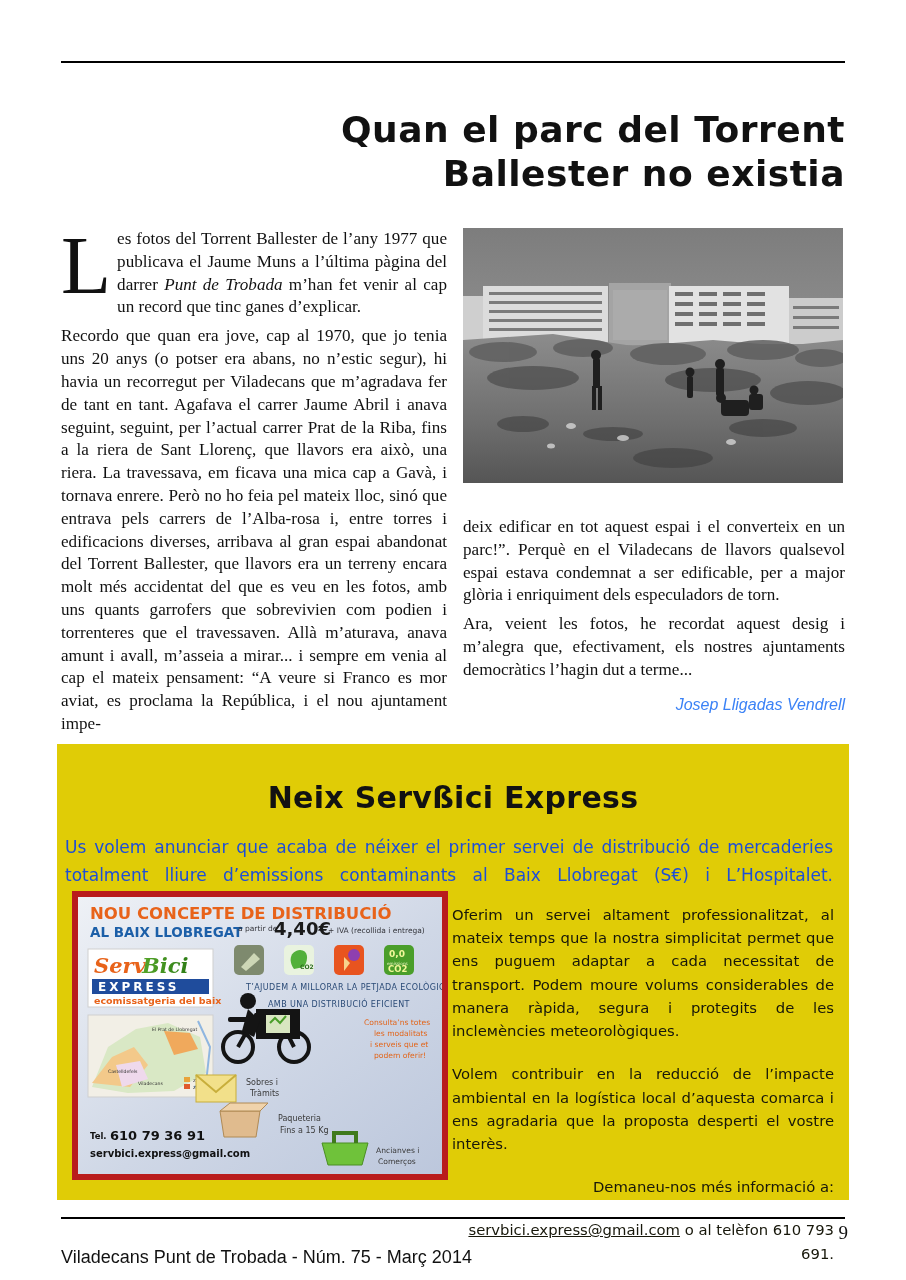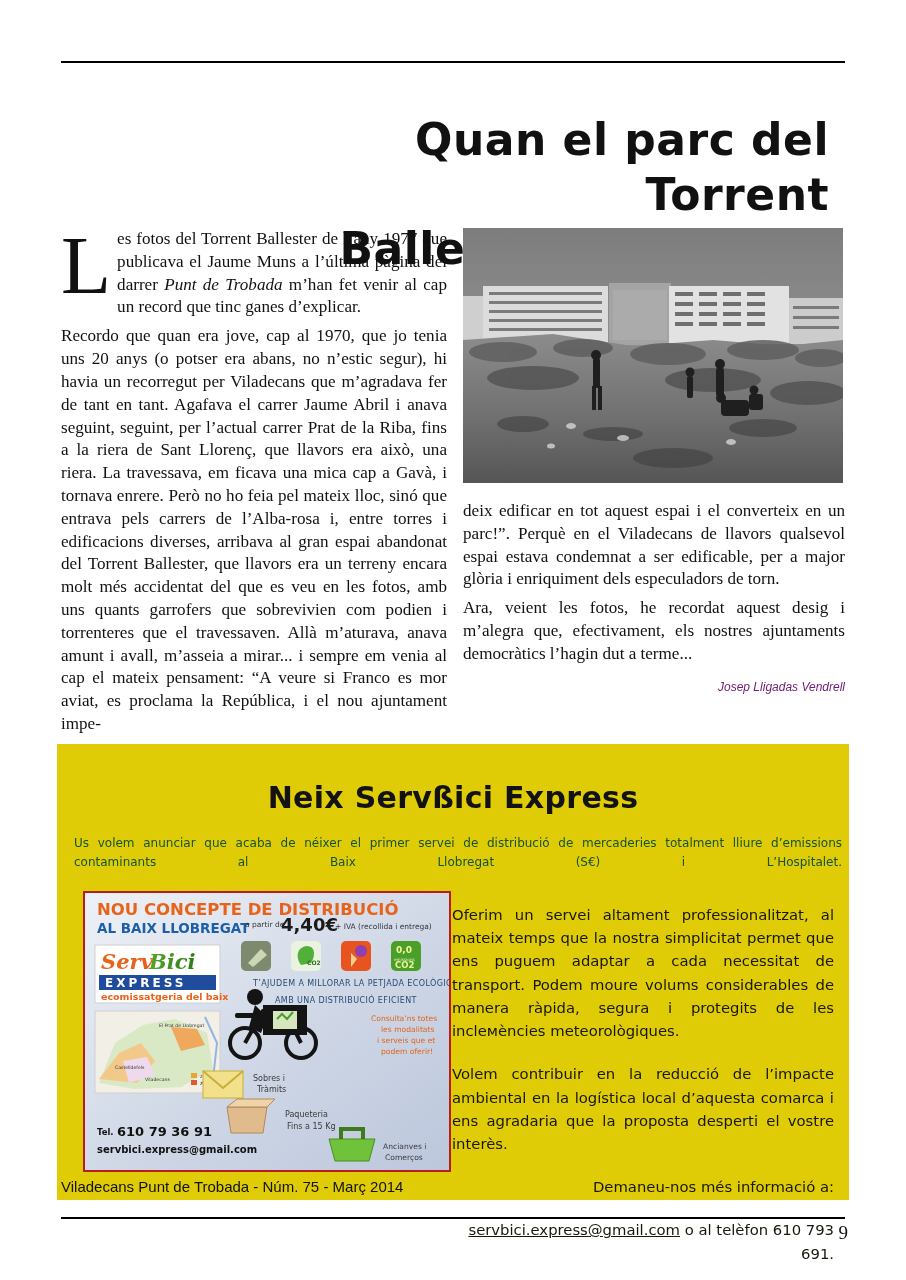--- a/index.html
+++ b/index.html
@@ -31,41 +31,41 @@
   .rule-bottom {
     position: absolute;
     left: 61px; top: 1217px;
     width: 784px; height: 2px;
     background: #000;
   }
 
   
   .headline {
     position: absolute;
-    left: 284px; top: 84px;
+    left: 300px; top: 84px;
     width: 545px;
     text-align: right;
     font-family: "DejaVu Sans", sans-serif;
     font-weight: 700;
-    font-size: 44px;
+    font-size: 36px;
     line-height: 1.23;
     letter-spacing: 0.5px;
     color: #111;
   }
   .headline .hl-line { display: block; }
 
   
   .col-left {
     position: absolute;
     left: 61px; top: 228px;
     width: 386px;
   }
   .col-right-lower {
     position: absolute;
-    left: 463px; top: 500px;
+    left: 463px; top: 516px;
     width: 382px;
   }
 
   p.body {
     margin: 0 0 6px 0;
     font-size: 17.1px;
     line-height: 1.335;
     text-align: justify;
     text-justify: inter-word;
     color: #111;
@@ -87,22 +87,22 @@
     color: #111;
     font-weight: 400;
   }
   .ital { font-style: italic; }
 
   .byline {
     margin-top: 14px;
     text-align: right;
     font-family: "Liberation Sans", sans-serif;
     font-style: italic;
-    font-size: 12px;
-    color: #701a75;
+    font-size: 16px;
+    color: #3b82f6;
   }
 
   
   .photo {
     position: absolute;
     left: 463px; top: 228px;
     width: 380px; height: 255px;
     overflow: hidden;
     background: #8e8e8e;
     filter: grayscale(100%);
@@ -122,37 +122,37 @@
     width: 100%;
     text-align: center;
     font-family: "DejaVu Sans", sans-serif;
     font-weight: 700;
     font-size: 30px;
     letter-spacing: 0.3px;
     color: #121212;
   }
   .ad-intro {
     position: absolute;
-    left: 17px; top: 90px;
+    left: 8px; top: 90px;
     width: 768px;
     font-family: "DejaVu Sans", sans-serif;
-    font-size: 12px;
+    font-size: 17px;
     line-height: 1.62;
     text-align: justify;
     text-align-last: justify;
-    color: #14532d;
+    color: #1d4ed8;
   }
 
   
   .flyer {
     position: absolute;
-    left: 26px; top: 147px;
+    left: 15px; top: 147px;
     width: 364px; height: 277px;
     background: #cfd6e4;
-    border: 2px solid #b91c1c;
+    border: 6px solid #b91c1c;
     overflow: hidden;
   }
   .flyer svg { display: block; }
 
   
   .ad-copy {
     position: absolute;
     left: 395px; top: 143px;
     width: 382px;
     font-family: "DejaVu Sans", sans-serif;
@@ -174,23 +174,23 @@
     text-align: right;
     font-family: "DejaVu Sans", sans-serif;
     font-style: italic;
     font-size: 15.4px;
     color: #17170a;
   }
 
   
   .footer-left {
     position: absolute;
-    left: 61px; top: 1178px;
+    left: 61px; top: 1247px;
     font-family: "Liberation Sans", sans-serif;
-    font-size: 15px;
+    font-size: 18px;
     color: #111;
   }
   .footer-page {
     position: absolute;
     right: 58px; top: 1222px;
     font-family: "Liberation Serif", serif;
     font-size: 19px;
     color: #111;
   }
 </style>

